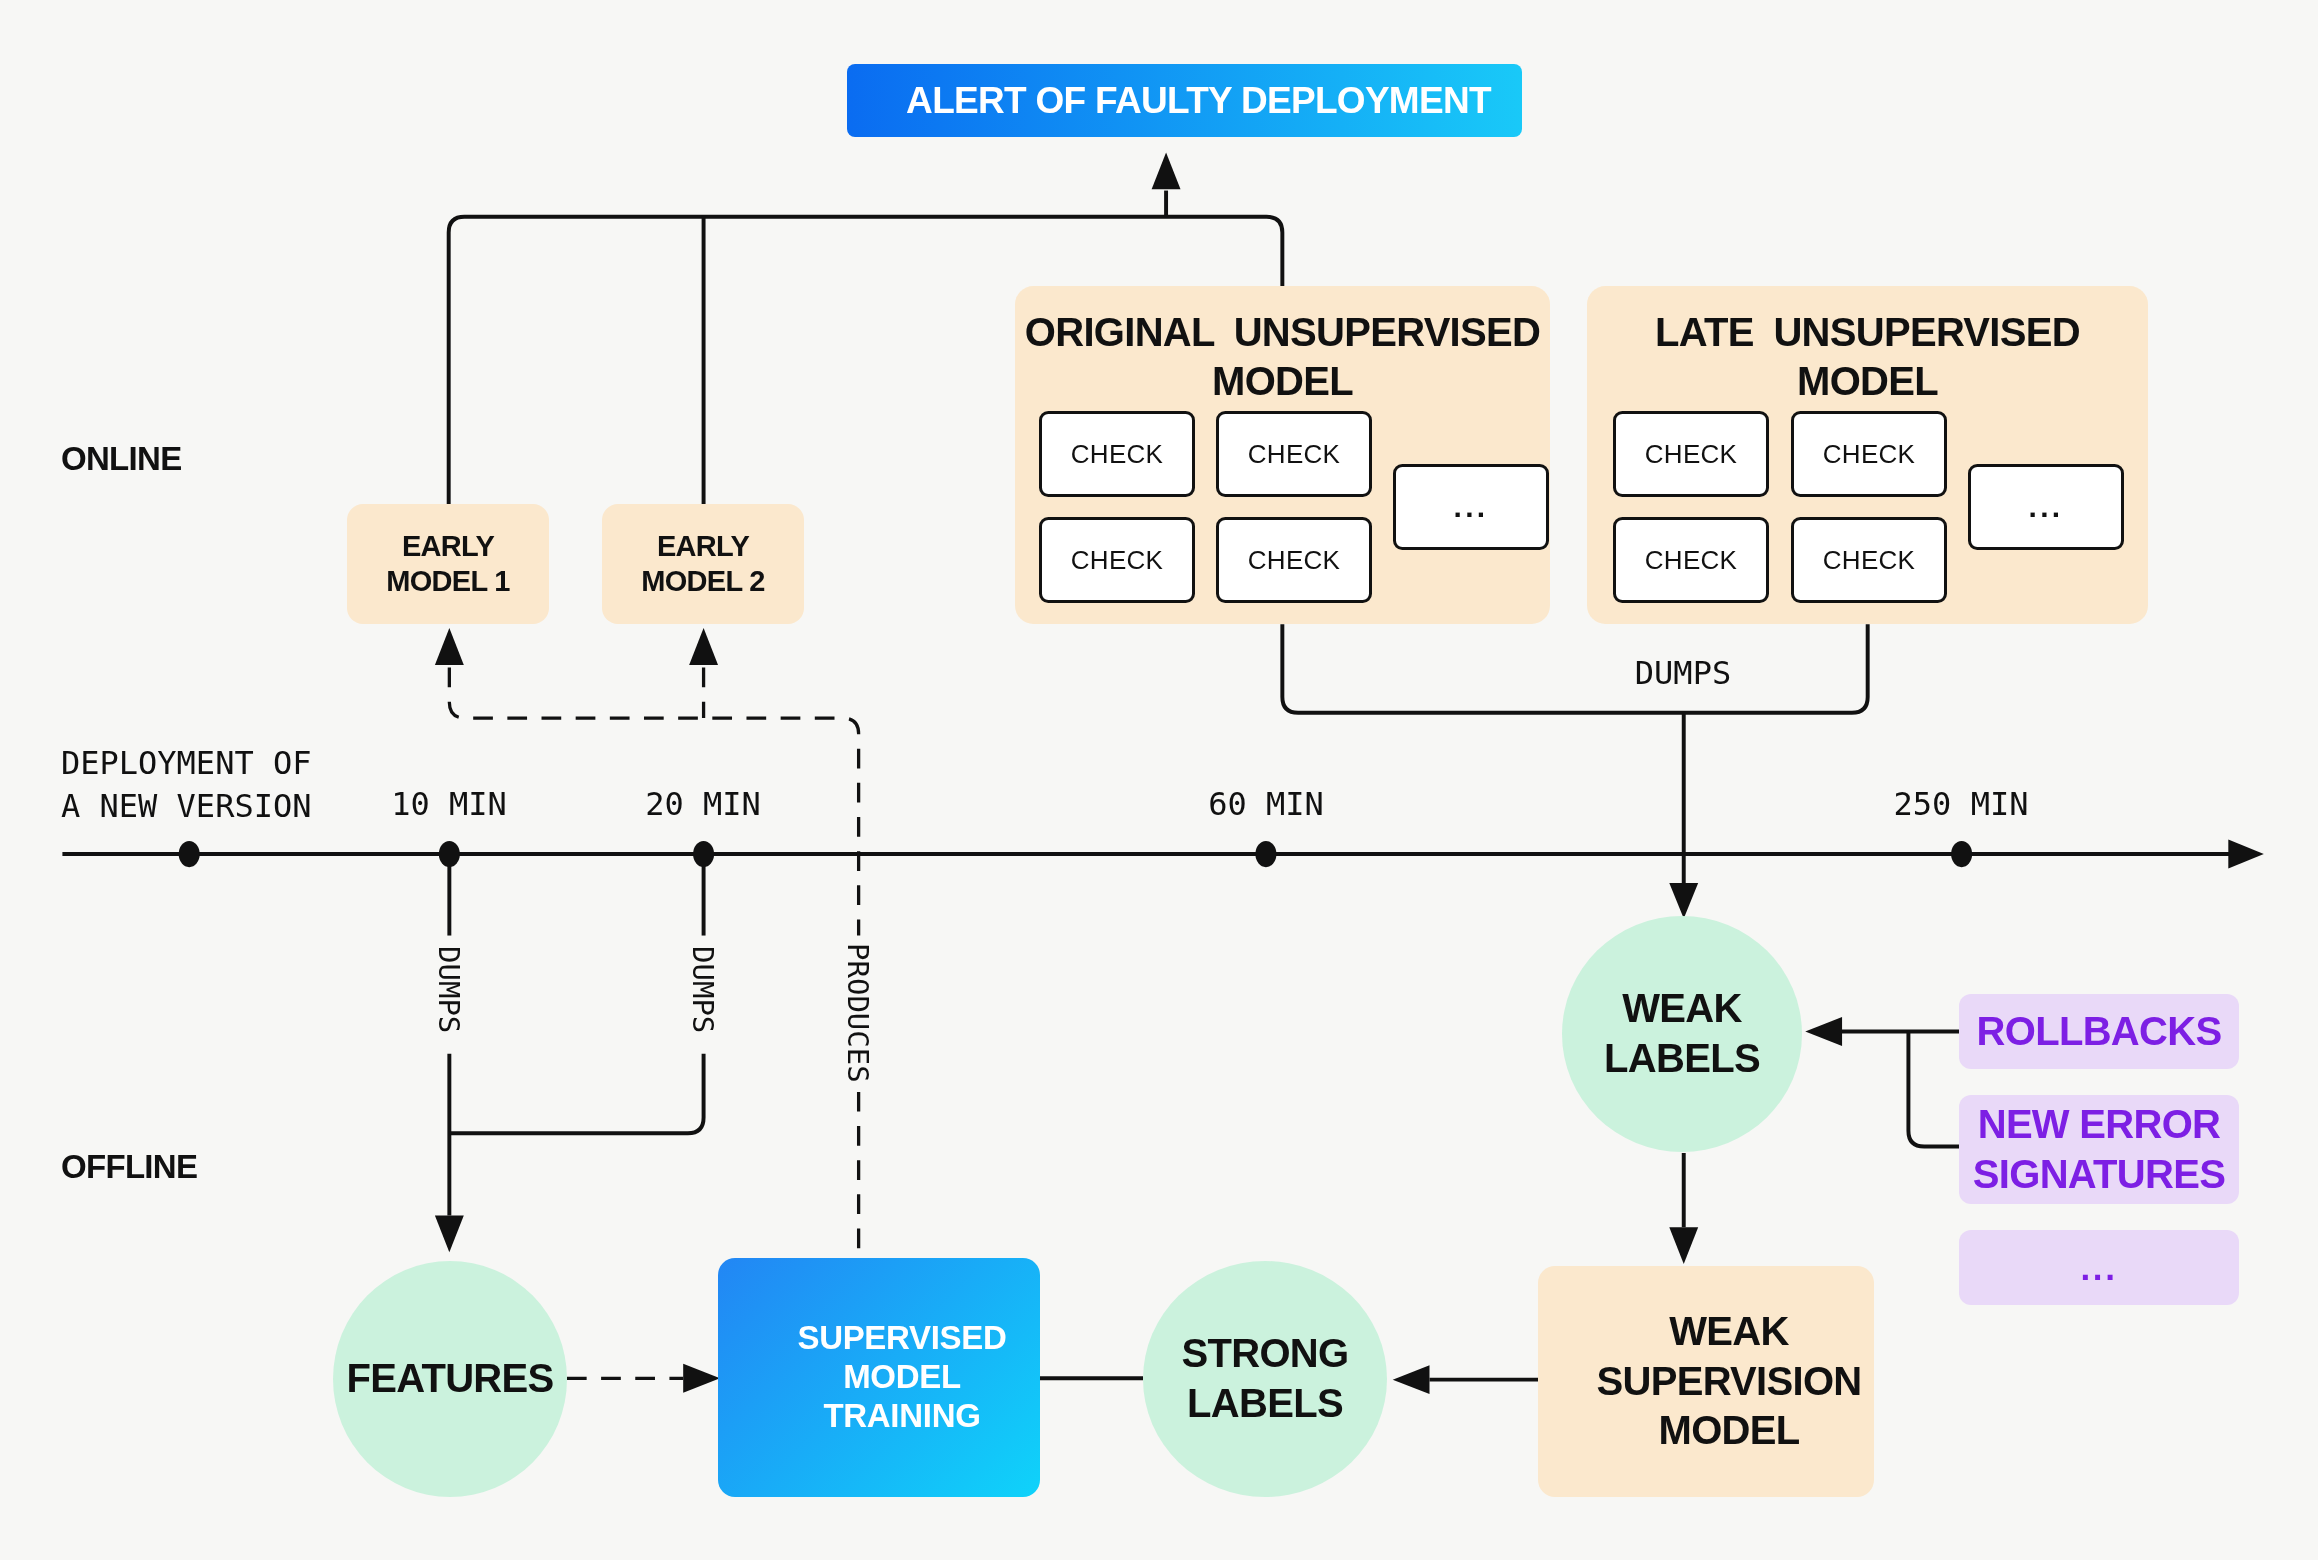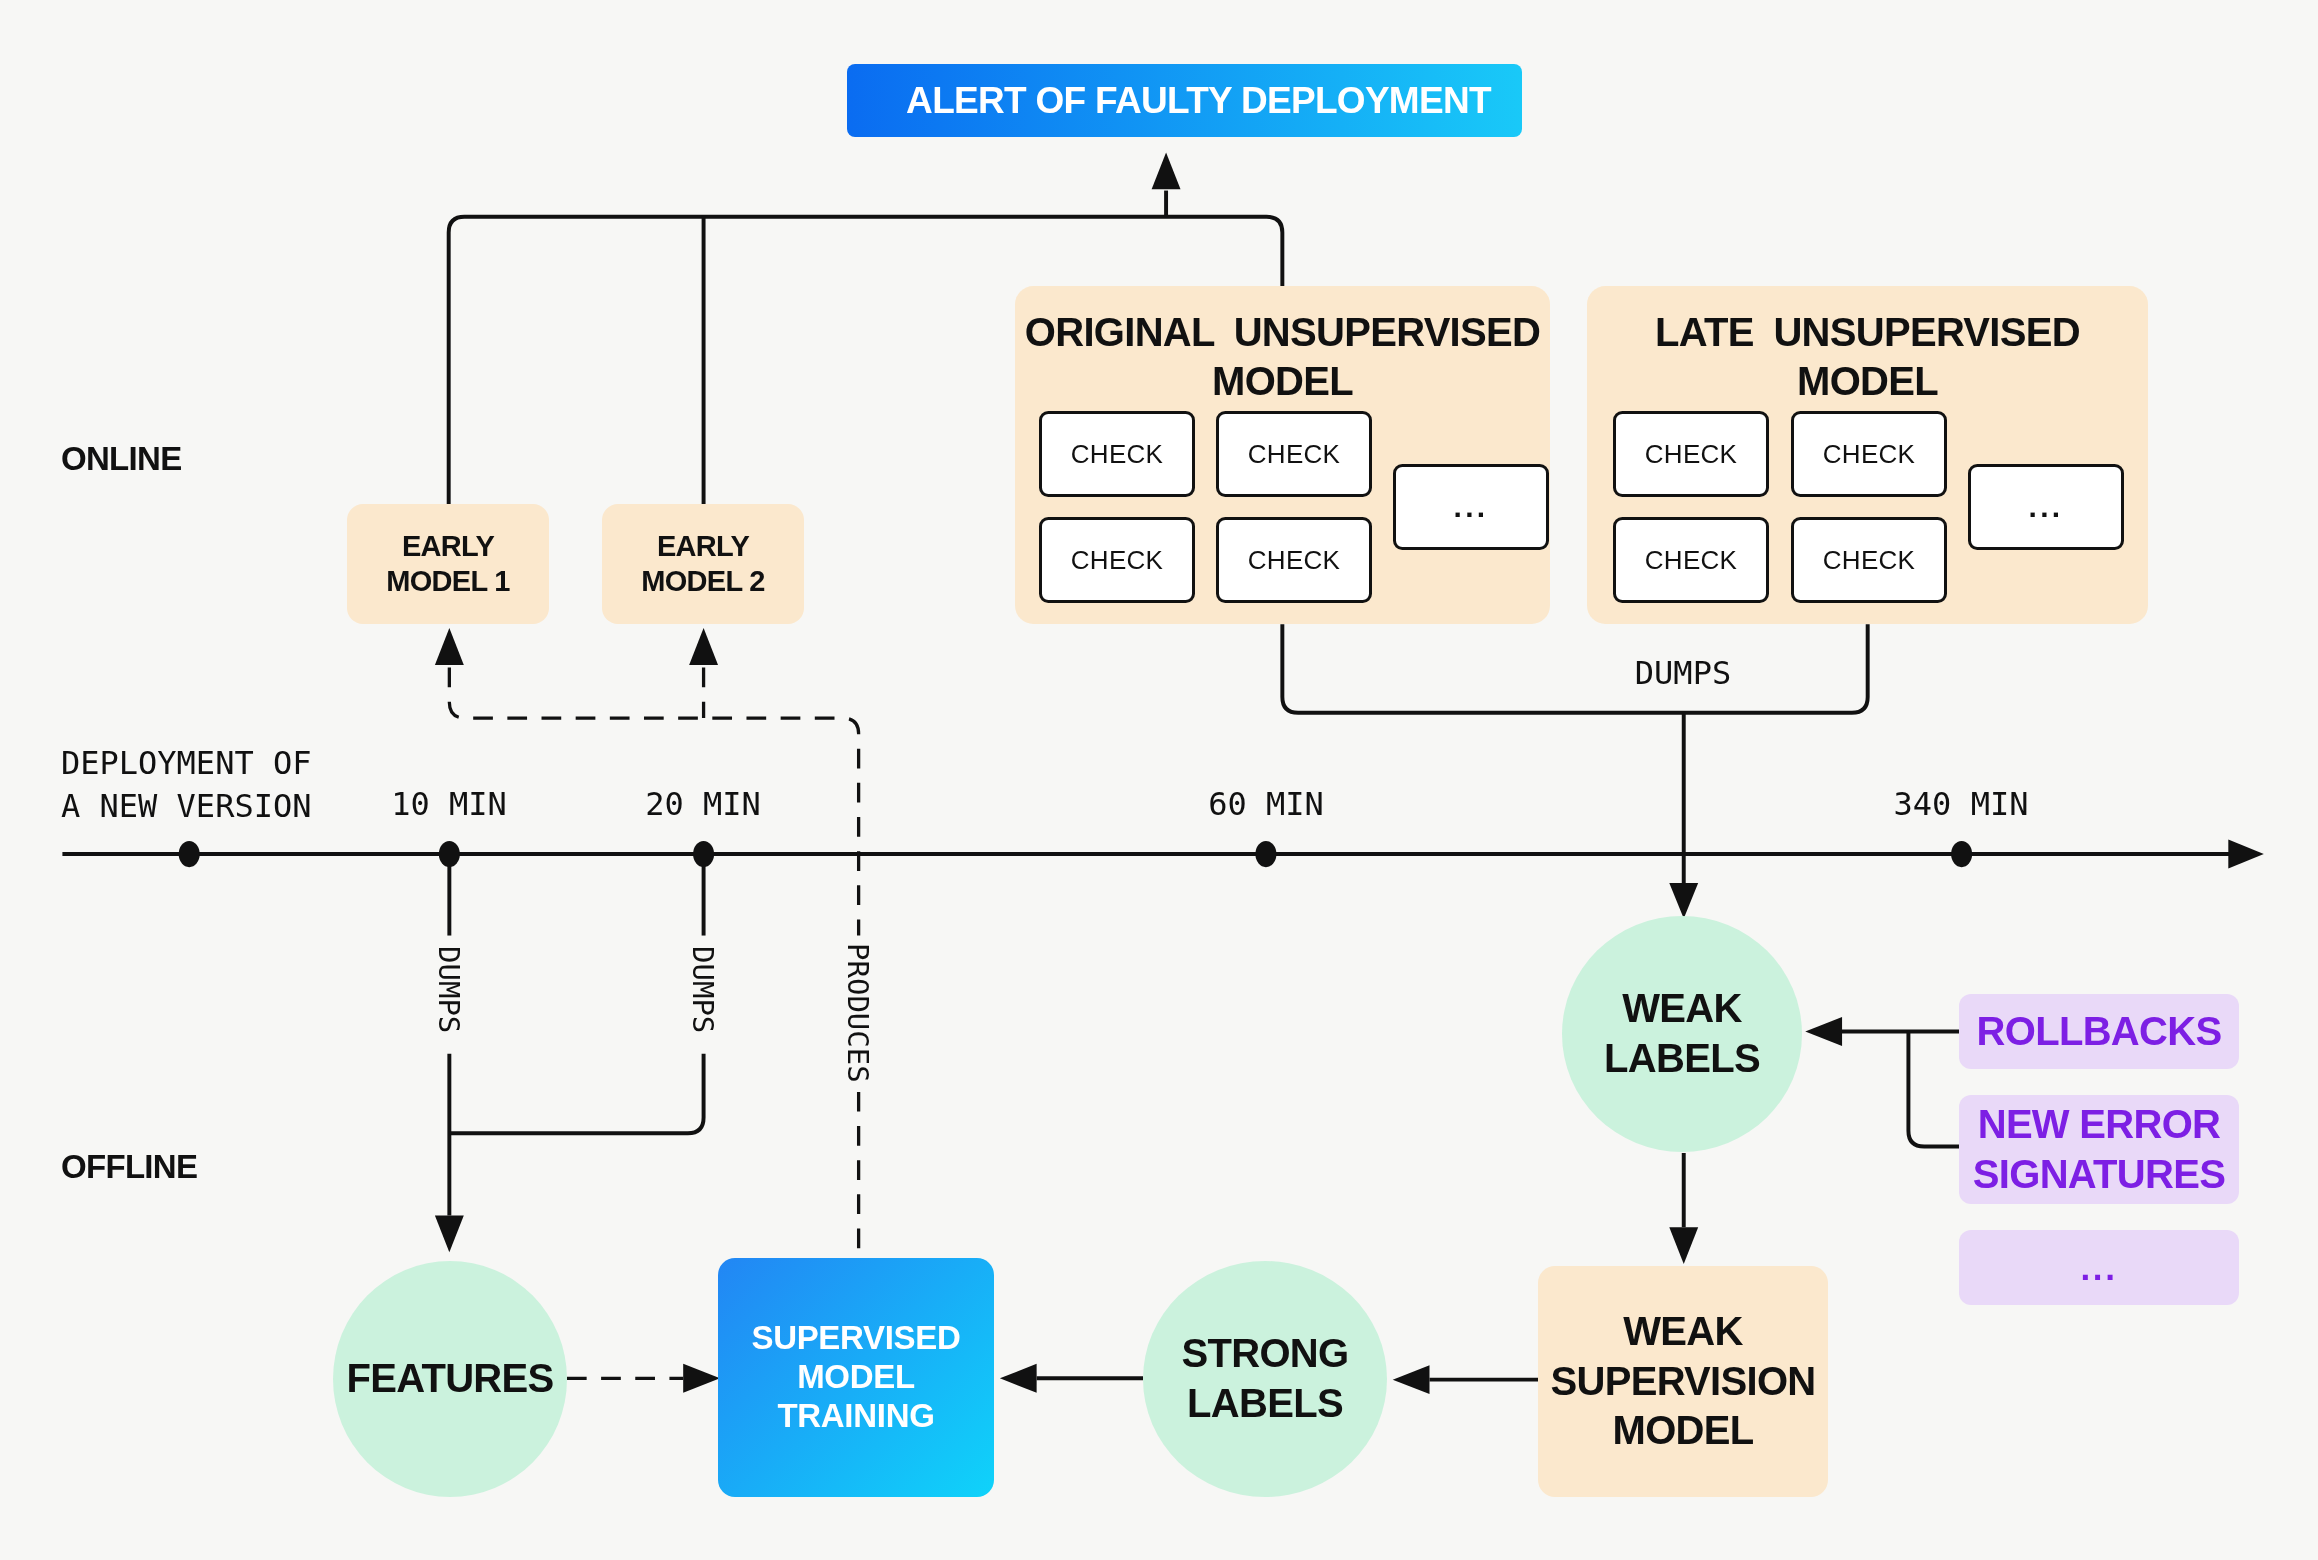--- a/index.html
+++ b/index.html
@@ -11,21 +11,21 @@
   html,body{margin:0;padding:0;background:var(--background);}
   #canvas{position:relative;width:2319px;height:1561px;background:var(--background);
     font-family:"Liberation Sans",sans-serif;color:var(--line);overflow:hidden;}
   #wires{position:absolute;left:0;top:0;}
   .abs{position:absolute;}
   .node{position:absolute;display:flex;flex-direction:column;align-items:center;
     justify-content:center;text-align:center;}
   .hd{font-weight:bold;letter-spacing:-0.7px;line-height:1.22;}
   .peach{background:var(--peach);}
   .ellipse{border-radius:50%;background:var(--mint);}
-  .rounded{border-radius:17px;}
+  .rounded{border-radius:17px;padding-left:46px;}
   .alert{background:linear-gradient(90deg,var(--alert-gradient-start),var(--alert-gradient-end));
     border-radius:8px;color:#fff;font-size:37px;}
   .training{background:linear-gradient(135deg,var(--training-gradient-start),var(--training-gradient-end));
     color:#fff;}
   .section-label{font-size:33px;font-weight:bold;letter-spacing:-0.7px;}
   .model-box{border-radius:18.4px;}
   .model-title{position:absolute;left:0;right:0;top:22px;font-size:40px;font-weight:bold;
     letter-spacing:-0.7px;line-height:1.22;text-align:center;word-spacing:9.2px;}
   .check{position:absolute;width:150px;height:80px;background:#ffffff;border:3.3px solid var(--line);
     border-radius:9.2px;display:flex;align-items:center;justify-content:center;
@@ -132,21 +132,21 @@
 
   <div class="abs mono tick" style="left:1683px;top:654px;">DUMPS</div>
 
   <div class="abs mono" style="left:61px;top:744px;">
     <span style="display:block">DEPLOYMENT OF</span>
     <span style="display:block;margin-top:5.3px;">A NEW VERSION</span>
   </div>
   <div class="abs mono tick" style="left:449px;top:785px;">10 MIN</div>
   <div class="abs mono tick" style="left:703px;top:785px;">20 MIN</div>
   <div class="abs mono tick" style="left:1266px;top:785px;">60 MIN</div>
-  <div class="abs mono tick" style="left:1961px;top:785px;">340 MIN</div>
+  <div class="abs mono tick" style="left:1961px;top:785px;">250 MIN</div>
 
   <div class="abs vlabel" style="left:449px;top:941px;">DUMPS</div>
   <div class="abs vlabel" style="left:703px;top:941px;">DUMPS</div>
   <div class="abs vlabel" style="left:858px;top:938px;">PRODUCES</div>
 
   <div class="node ellipse node-label" style="left:333px;top:1261px;width:234px;height:236px;">
     <span>FEATURES</span>
   </div>
 
   <div class="node training rounded training-label" style="left:718px;top:1258px;width:276px;height:239px;">

